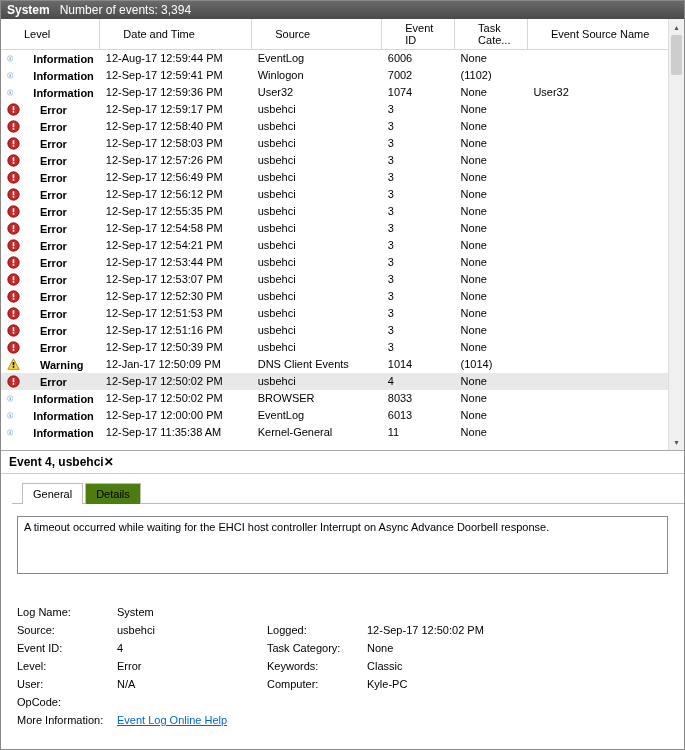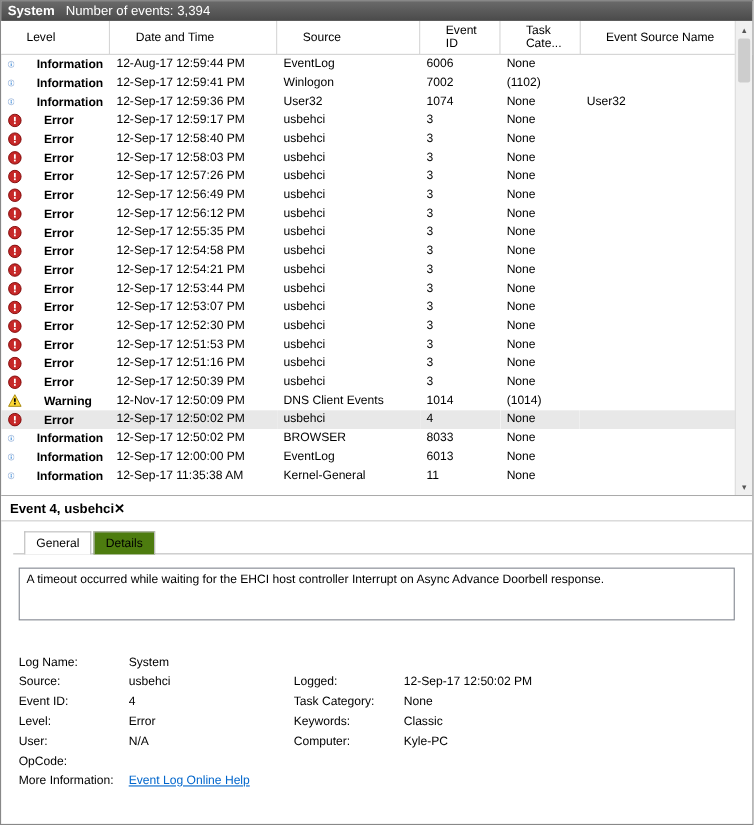--- a/index.html
+++ b/index.html
@@ -16,21 +16,21 @@
 .scroll-up, .scroll-down { height: 16px; display: flex; align-items: center; justify-content: center; font-size: 8px; color: #555; cursor: pointer; }
 .scroll-track { position: absolute; top: 16px; bottom: 16px; left: 0; right: 0; }
 .scroll-thumb { position: absolute; left: 2px; right: 2px; top: 0; height: 40px; background: #cdcdcd; border-radius: 2px; }
 .detail-pane { border-top: 1px solid #aaa; }
 .detail-title { background: #fff; padding: 4px 8px; font-weight: bold; font-size: 12px; display: flex; justify-content: flex-start; align-items: center; border-bottom: 1px solid #ccc; }
 .close-x { font-size: 12px; cursor: pointer; font-weight: bold; }
 .tab-bar { display: flex; padding: 8px 10px 0 10px; border-bottom: 1px solid #bbb; margin-left: 11px; }
 .tab { padding: 4px 10px; border: 1px solid #bbb; border-bottom: none; margin-right: 2px; background: #4d7c0f; font-size: 11px; cursor: pointer; position: relative; top: 1px; }
 .tab.active { background: #fff; }
 .detail-body { padding: 12px 16px; }
-.desc-box { border: 1px solid #828790; background: #fff; padding: 4px 6px; height: 48px; font-size: 11px; margin-bottom: 14px; }
+.desc-box { border: 1px solid #828790; background: #fff; padding: 4px 6px; height: 58px; font-size: 11px; margin-bottom: 14px; }
 .props { display: grid; grid-template-columns: 100px 150px 100px 200px; row-gap: 6px; font-size: 11px; margin-top: 32px; }
 .props .lbl { }
 .props .val { }
 .link { color: #0066cc; text-decoration: underline; cursor: pointer; }
 svg { display: block; }
 </style>
 </head>
 <body>
 
 <div class="title-bar">
@@ -369,21 +369,21 @@
           <td>
             <span class="lvl-cell">
               <svg width="13" height="13" viewBox="0 0 16 16">
                 <polygon points="8,1 15,14 1,14" fill="#fdd835" stroke="#a08000"></polygon>
                 <rect x="7" y="5" width="2" height="4" fill="#000"></rect>
                 <rect x="7" y="10" width="2" height="2" fill="#000"></rect>
               </svg>
               <span>Warning</span>
             </span>
           </td>
-          <td>12-Nov-17 12:50:09 PM</td>
+          <td>12-Jan-17 12:50:09 PM</td>
           <td>DNS Client Events</td>
           <td>1014</td>
           <td>(1014)</td>
           <td></td>
         </tr>
         <tr class="selected">
           <td>
             <span class="lvl-cell">
               <svg width="13" height="13" viewBox="0 0 16 16">
                 <circle cx="8" cy="8" r="7" fill="#c62828" stroke="#7a0000"></circle>

